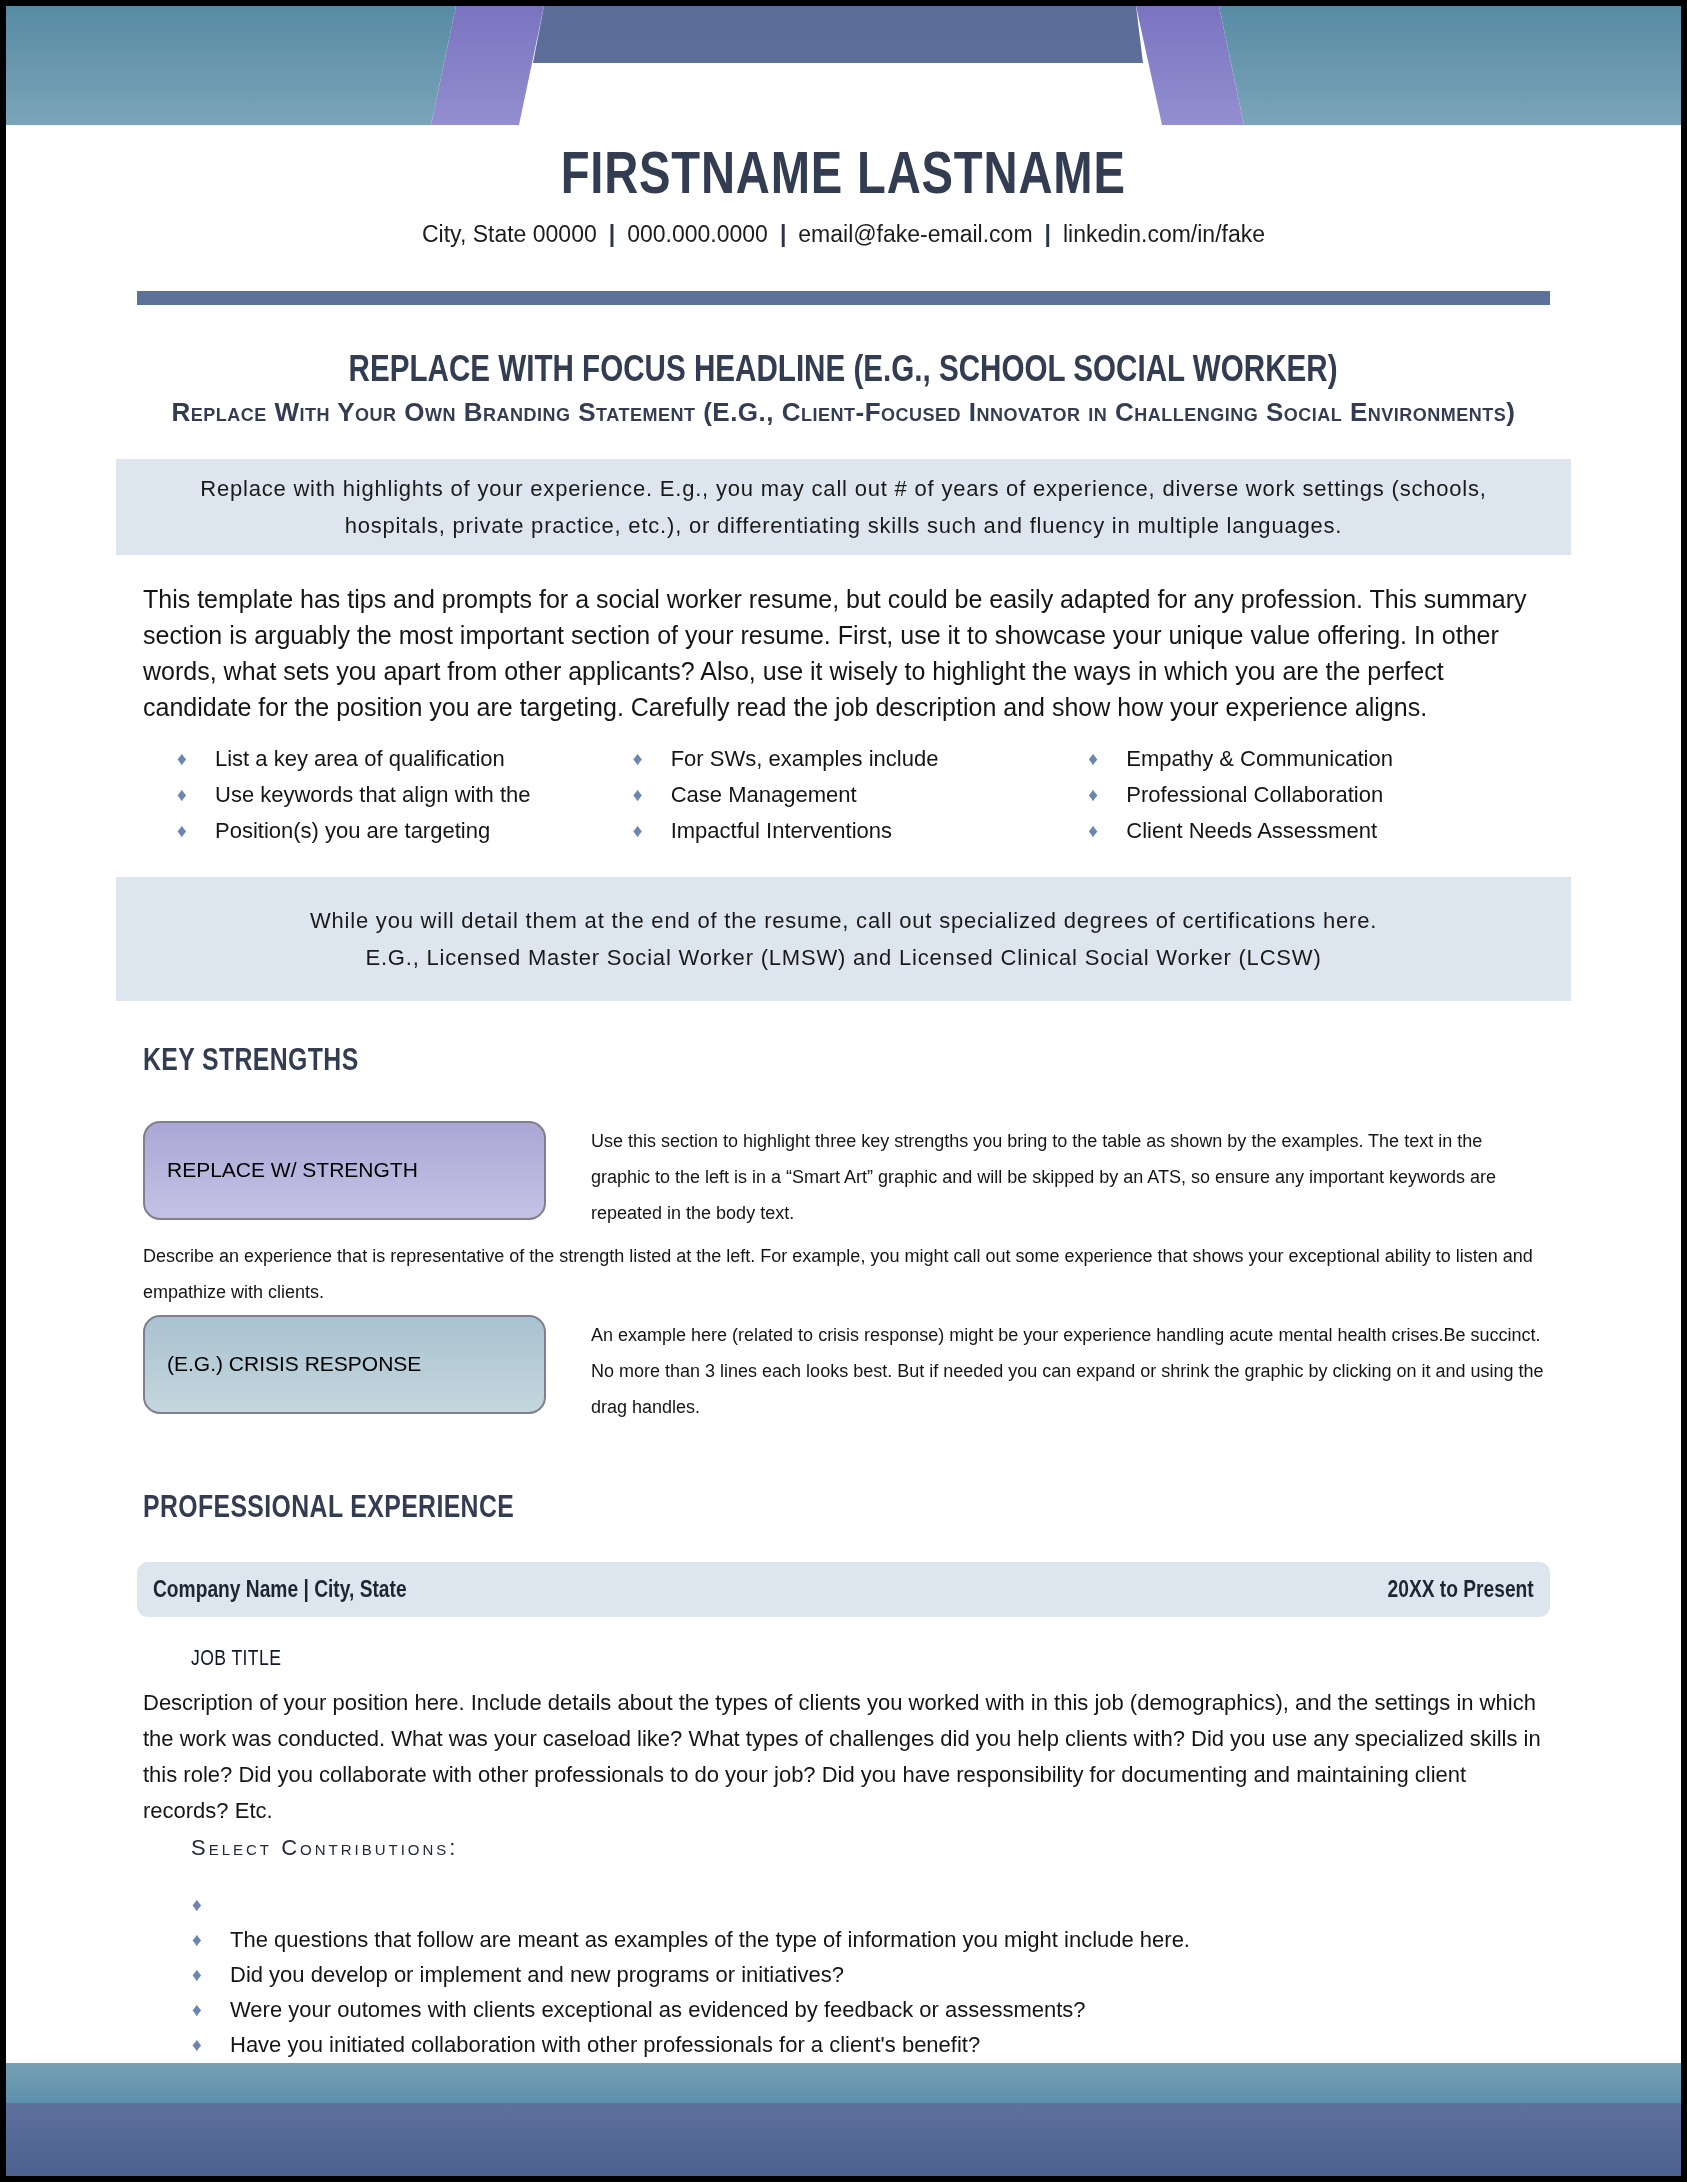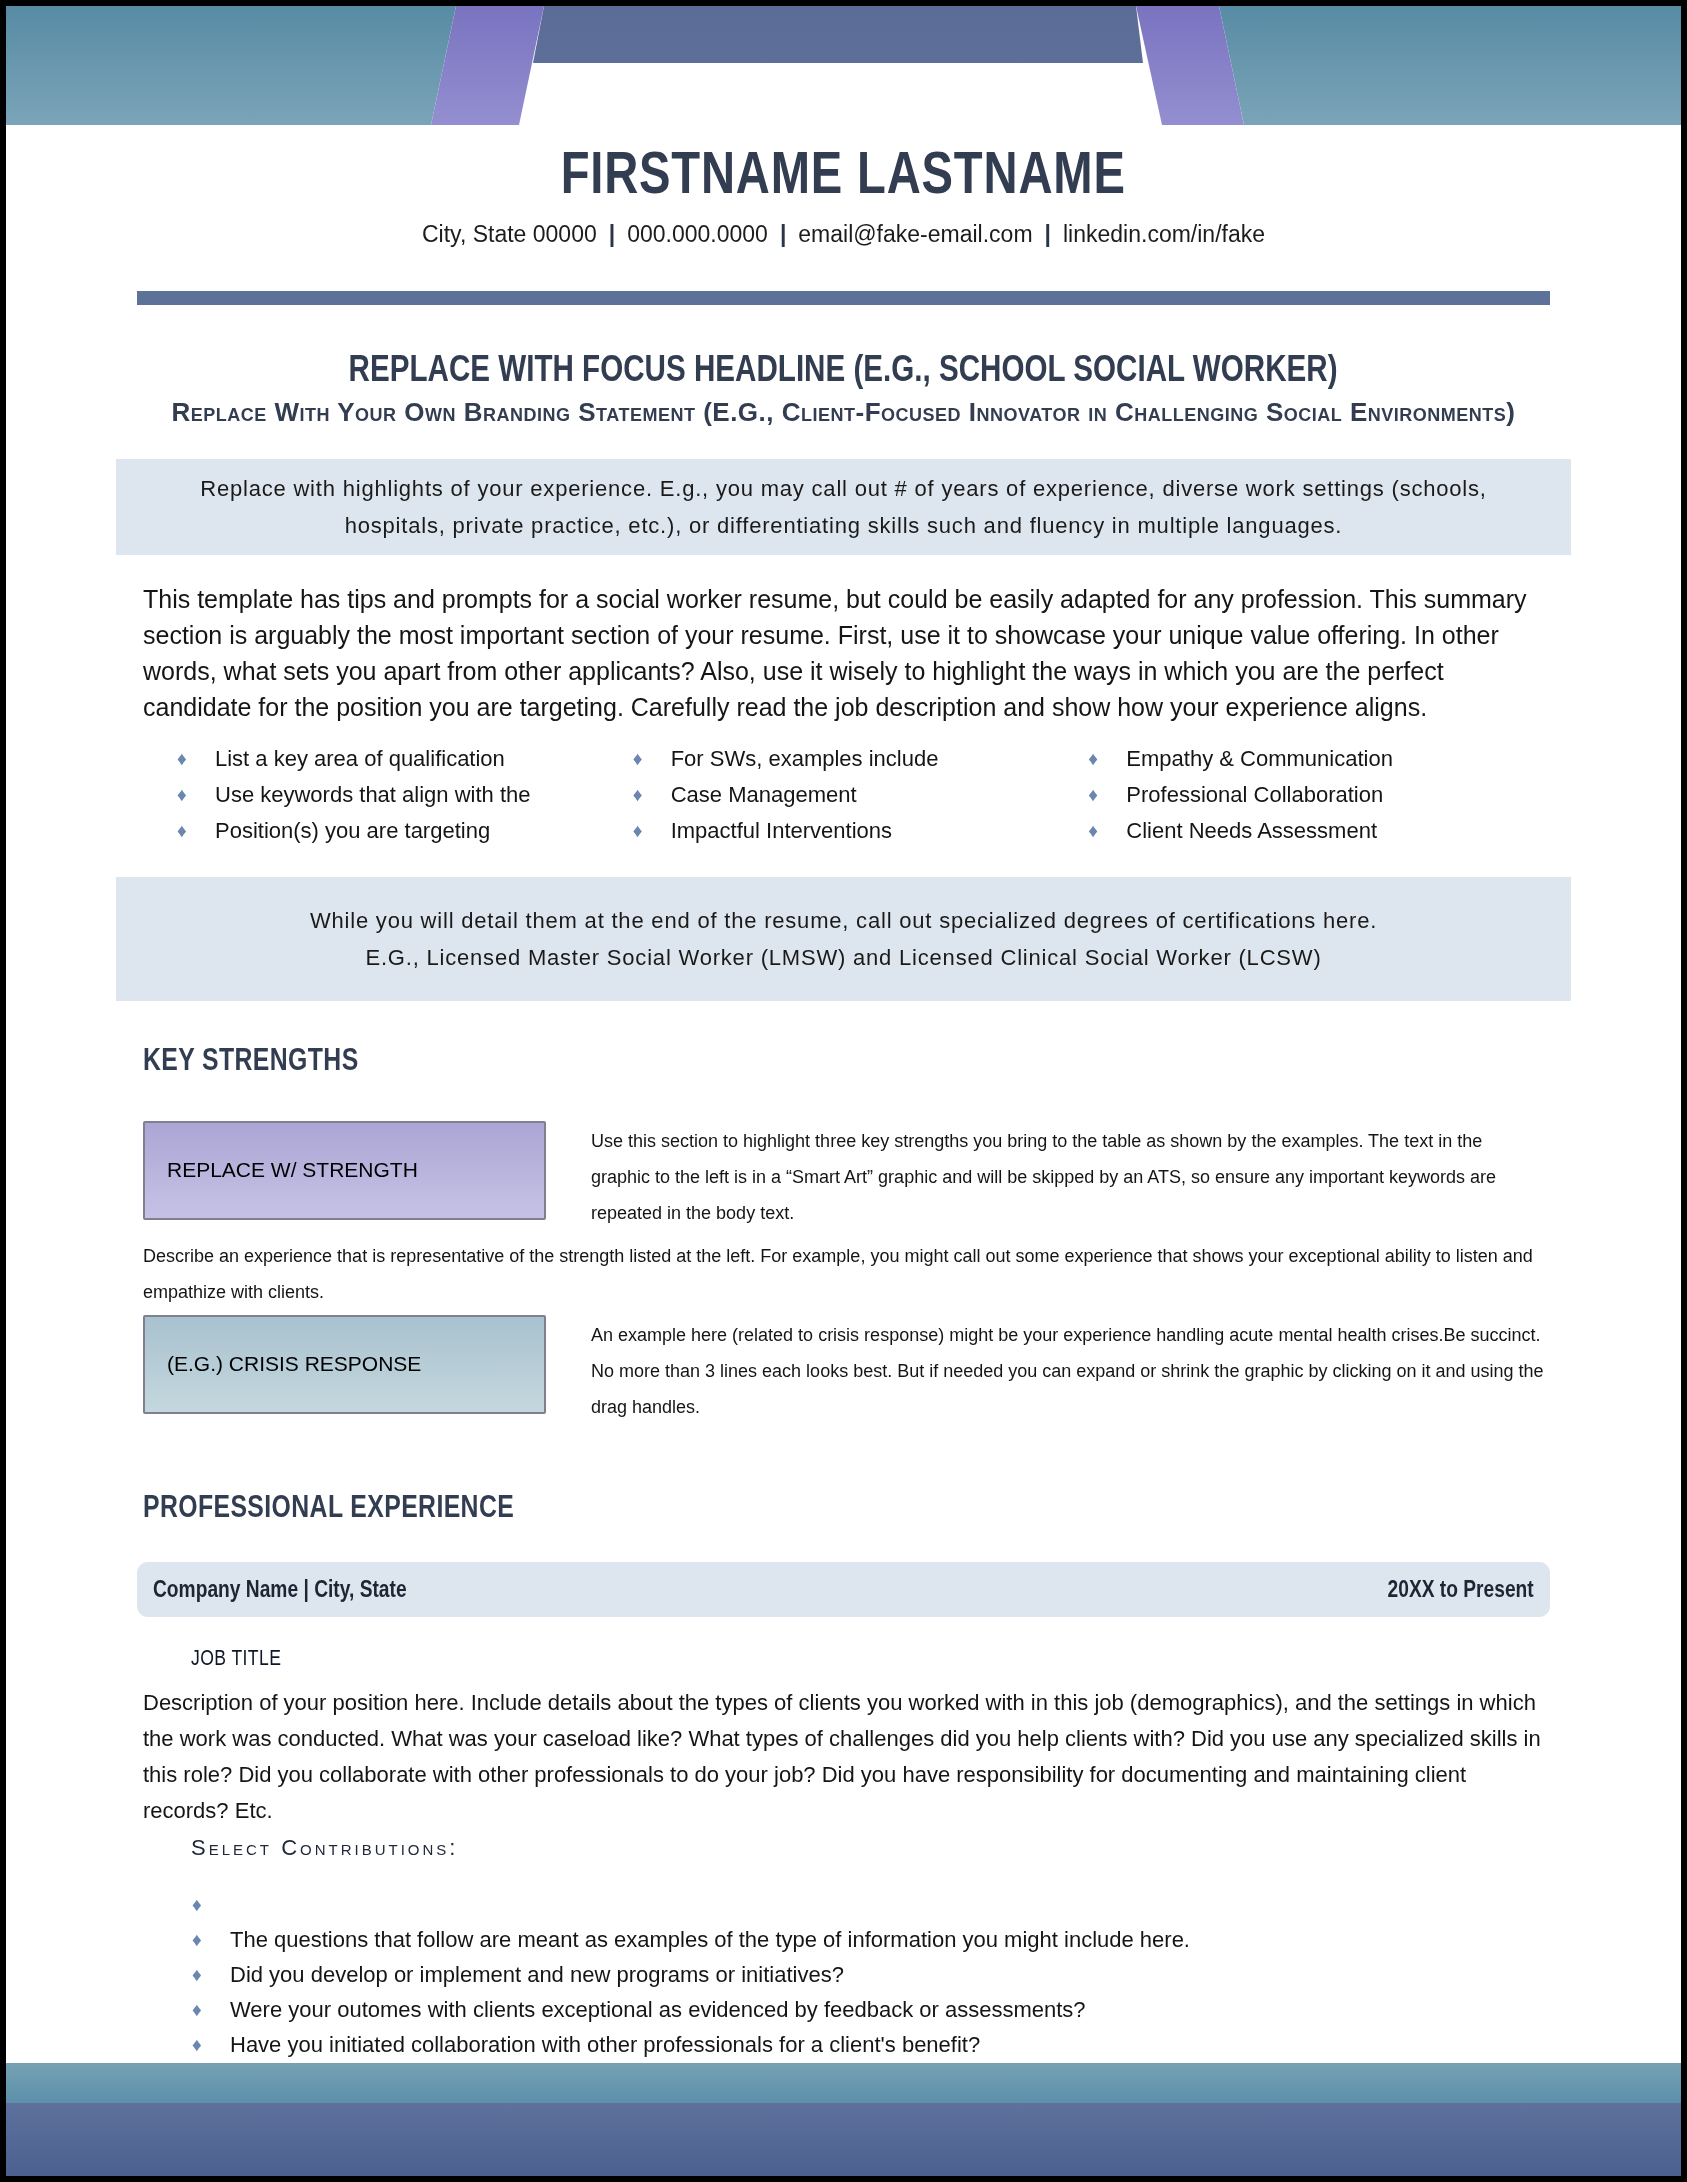--- a/index.html
+++ b/index.html
@@ -48,21 +48,21 @@
   .bullet-cols{margin-top:16px;display:flex;padding-left:34px;}
   .bcol{width:475px;}
   .bitem{display:flex;font-size:22px;line-height:36px;}
   .dia{color:var(--bullet-diamond);font-size:19px;width:38px;flex:none;}
   h2{margin:0;font-size:31px;line-height:34px;font-weight:bold;color:var(--accent-navy);letter-spacing:0.5px;}
   .h2-ks{margin-top:42px;}
   .h2-pe{margin-top:65px;text-decoration:underline;}
   .strengths{margin-top:44px;}
   .srow{display:flex;gap:45px;margin-bottom:5px;}
   .sbox{width:403px;height:99px;flex:none;box-sizing:border-box;border:2px solid #7f7f8f;
-    border-radius:2px;display:flex;align-items:center;padding:0 22px;font-size:21px;color:#000;}
+    border-radius:17px;display:flex;align-items:center;padding:0 22px;font-size:21px;color:#000;}
   .sbox1{background:linear-gradient(180deg,var(--strength1-top),var(--strength1-bottom));}
   .sbox2{background:linear-gradient(180deg,var(--strength2-top),var(--strength2-bottom));}
   .sbox3{background:linear-gradient(180deg,var(--strength3-top),var(--strength3-bottom));}
   .sdesc{flex:1;margin:0;padding-top:2px;font-size:18px;line-height:36px;}
   .company-row{margin:38px -6px 0;background:var(--box-background);height:55px;display:flex;
     align-items:center;justify-content:space-between;padding:0 16px;font-size:24px;
     font-weight:bold;color:#1c2634;border-radius:11px;}
   .job-title{margin:28px 0 0 48px;font-size:22px;line-height:26px;font-weight:normal;color:#0f172a;letter-spacing:0.5px;}
   .description{margin:14px 0 0;font-size:22px;line-height:36px;}
   .contrib-heading{margin:6px 0 0 48px;font-size:22px;line-height:26px;font-variant:small-caps;

